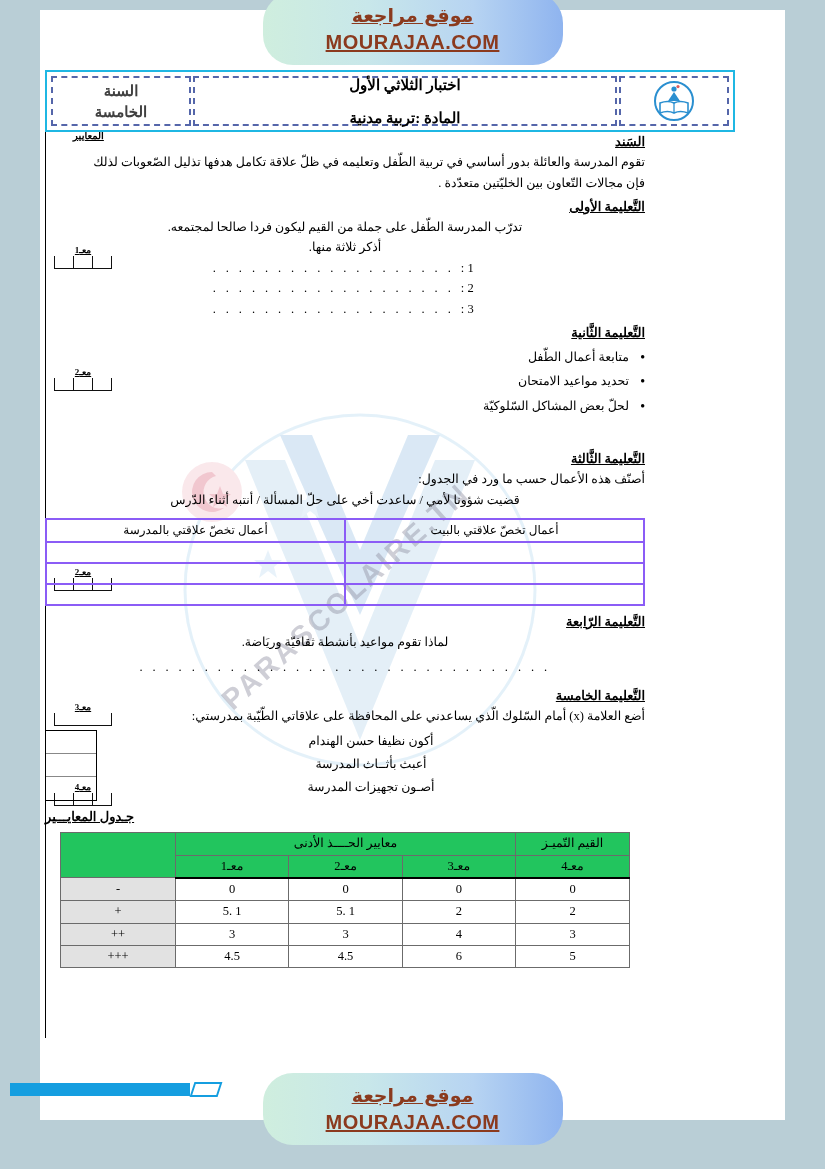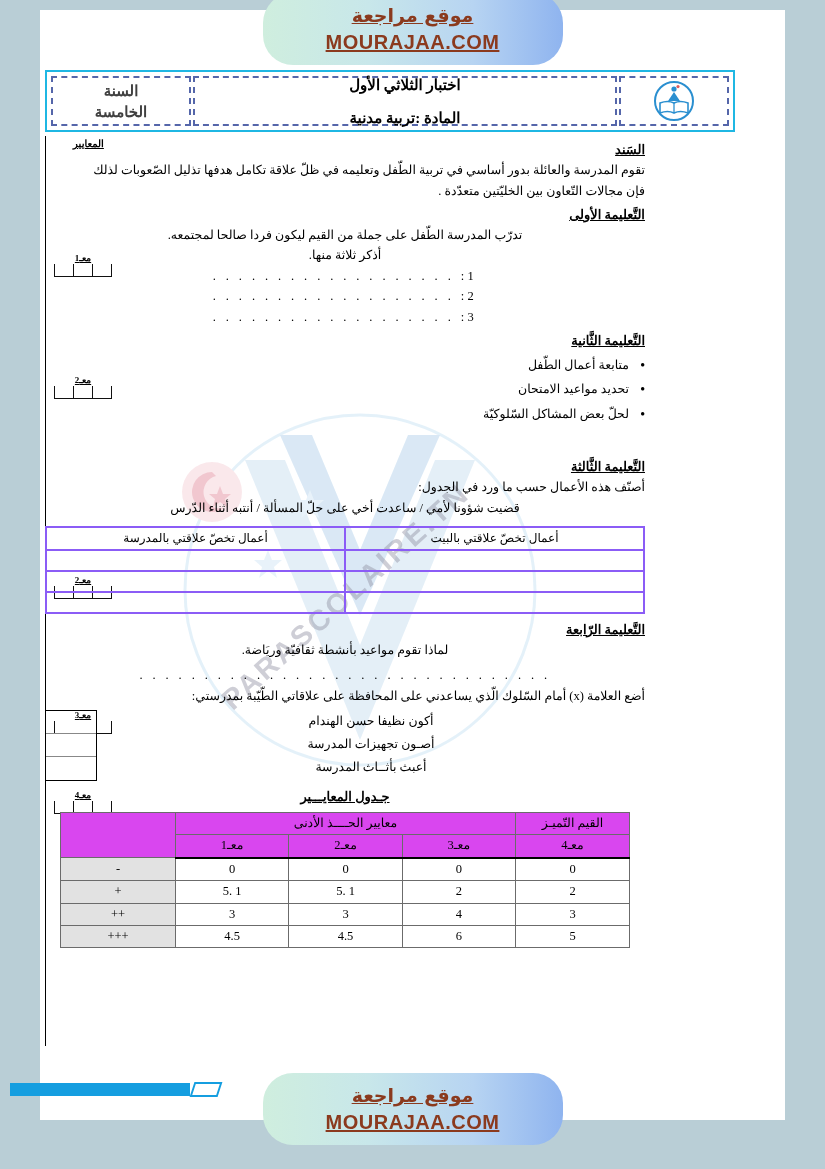--- a/index.html
+++ b/index.html
@@ -119,21 +119,21 @@
 
   .logo-circle {
     width:40px; height:40px; border-radius:50%;
     border:2px solid #2a8fd0;
     display:flex; align-items:center; justify-content:center;
     position:relative; background:#fff;
   }
 
   
   #body-frame {
-    position:absolute; left:45px; top:136px;
+    position:absolute; left:45px; top:128px;
     width:690px; height:910px;
     z-index:5;
   }
   #criteria-rail {
     position:absolute; right:604px; top:0;
     width:86px; height:910px;
     border-left:1px solid #000;
   }
   #criteria-rail-title {
     text-align:center; font-size:10px; font-weight:bold;
@@ -207,36 +207,36 @@
   
   .check-wrap { display:flex; flex-direction:row; margin-top:4px; }
   .check-labels { flex:1; text-align:center; }
   .check-labels div { height:23px; line-height:23px; }
   .check-boxes { width:52px; border:1px solid #000; }
   .check-boxes div { height:23px; border-bottom:1px solid #888; }
   .check-boxes div:last-child { border-bottom:none; }
 
   
   #criteria-title {
-    text-align:center; font-weight:bold; font-size:13px;
+    text-align:left; font-weight:bold; font-size:13px;
     text-decoration:underline; margin-top:6px; letter-spacing:1px;
   }
   table.criteria {
     border-collapse:collapse; margin:5px auto 0 auto;
     width:570px;
   }
   table.criteria th, table.criteria td {
     border:1px solid #6b6b6b;
     text-align:center;
     font-size:12.5px;
     height:20px;
     font-weight:normal;
     font-family:"Liberation Serif", serif;
   }
-  table.criteria th { background:#d946ef;margin-top:40px; }
+  table.criteria th { background:#22c55e;margin-top:40px; }
   table.criteria td.sym { background:#e2e2e2; }
   table.criteria td { background:#fff; }
   .th-strong-b { border-bottom:2px solid #000 !important; }
   .col-sym { width:115px; }
   .col-num { width:114px; }
 </style>
 </head>
 <body>
 
 <div id="page-sheet"></div>
@@ -379,27 +379,28 @@
           <td></td>
           <td></td>
         </tr>
       </tbody>
     </table>
 
     <div class="sec-head" style="margin-top:6px;">التَّعليمة الرّابعة</div>
     <div class="para center-ish">لماذا تقوم مواعيد بأنشطة ثقافيّة وريَاضة.</div>
     <div class="para center-ish dots-line" style="margin-top:6px;">. . . . . . . . . . . . . . . . . . . . . . . . . . . . . . . .</div>
 
+    <div class="sec-head" style="margin-top:8px;">التَّعليمة الخامسة</div>
     <div class="para">أضع العلامة (x) أمام السّلوك الّذي يساعدني على المحافظة على علاقاتي الطّيّبة بمدرستي:</div>
 
     <div class="check-wrap">
       <div class="check-labels">
         <div>أكون نظيفا حسن الهندام</div>
+        <div>أعبث بأثــاث المدرسة</div>
         <div>أصـون تجهيزات المدرسة</div>
-        <div>أعبث بأثــاث المدرسة</div>
       </div>
       <div class="check-boxes">
         <div></div>
         <div></div>
         <div></div>
       </div>
     </div>
 
     <div id="criteria-title">جـدول المعايـــير</div>
     <table class="criteria">

